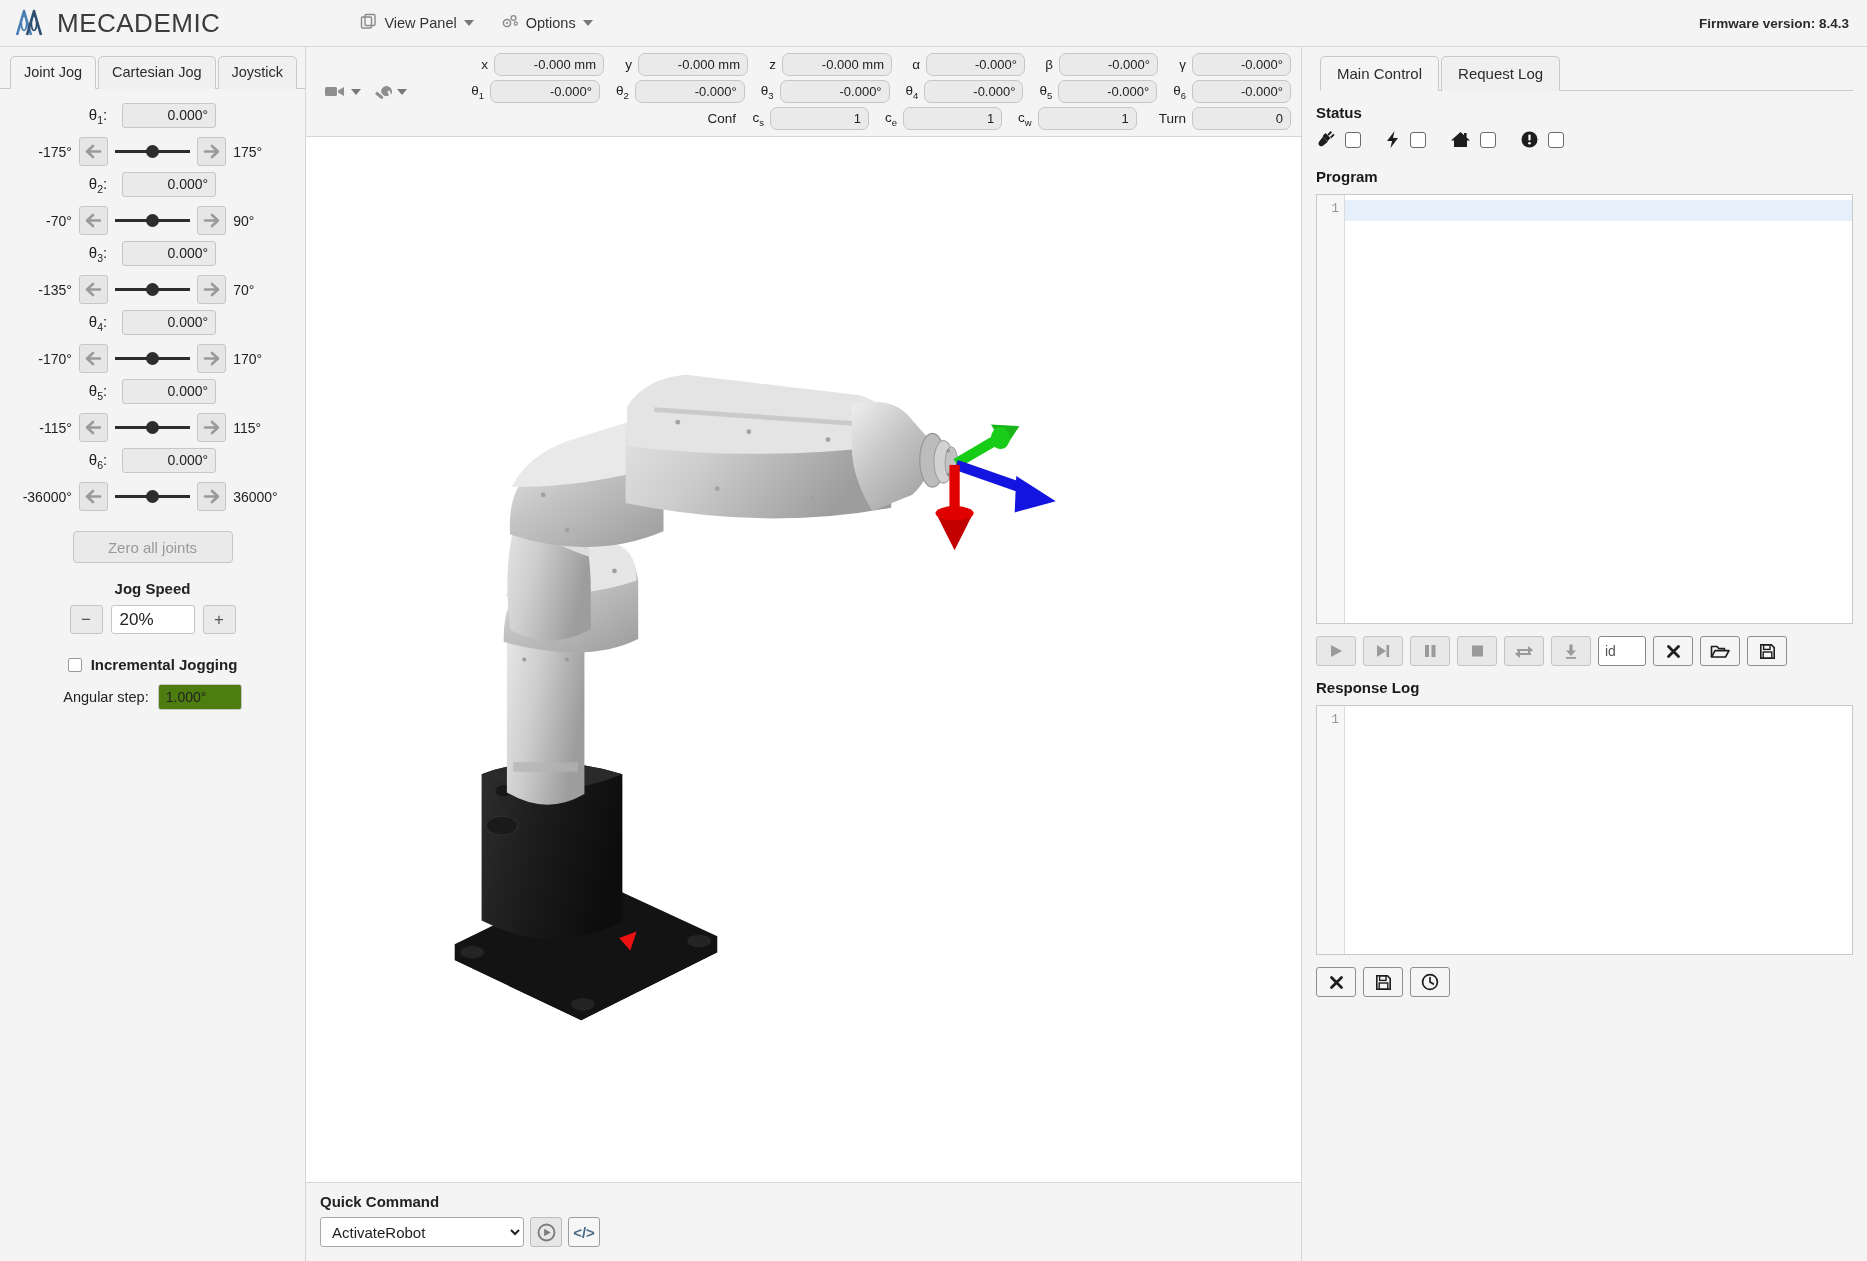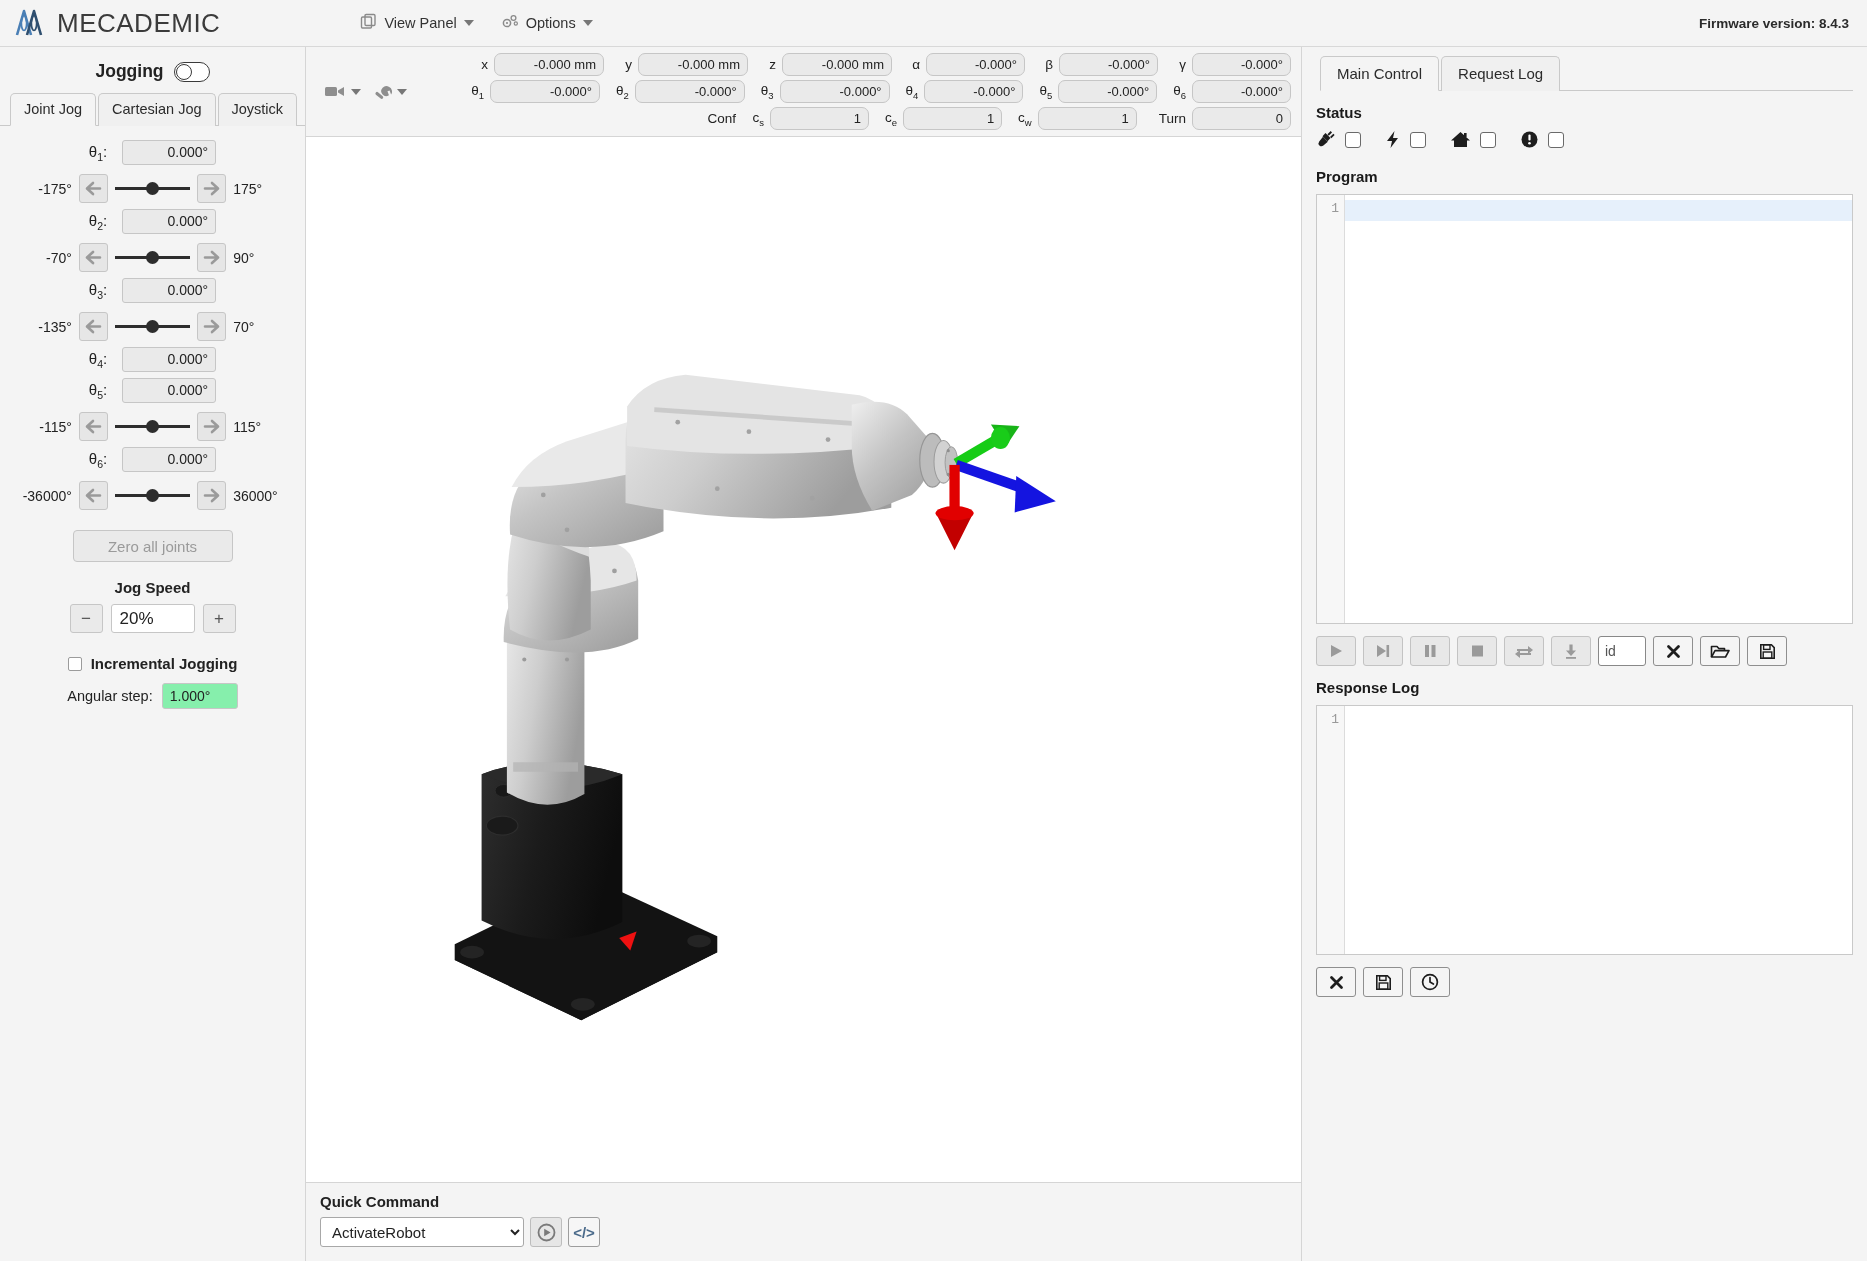--- a/index.html
+++ b/index.html
@@ -84,21 +84,21 @@
   .speed-row { display:flex; justify-content:center; align-items:center; gap:8px; margin-top:8px; }
   .sbtn { width:33px;height:29px;background:#eaeaea;border:1px solid #c6c6c6;border-radius:3px;
     font-size:17px;color:#555; display:flex;align-items:center;justify-content:center;cursor:pointer; }
   .sval { width:84px;height:29px;background:#fff;border:1px solid #c6c6c6;border-radius:3px;
     font-size:17px;line-height:27px;padding-left:8px;color:#222; }
   .inc-row { display:flex; justify-content:center; align-items:center; gap:9px; margin-top:22px; }
   .chk { width:14px;height:14px;border:1.4px solid #9b9b9b;background:#fff;border-radius:2px;cursor:pointer; }
   .inc-lbl { font-size:15px; font-weight:bold; color:#222; }
   .step-row { display:flex; justify-content:center; align-items:center; gap:9px; margin-top:11px; }
   .step-lbl { font-size:14.5px; color:#222; }
-  .step-val { width:76px;height:26px;background:#86efac;border:1px solid #c6c6c6;border-radius:3px;
+  .step-val { width:84px;height:26px;background:#4d7c0f;border:1px solid #c6c6c6;border-radius:3px;
     font-size:14px;line-height:24px;padding-left:7px;color:#222; }
 
   
   .center { flex:1; display:flex; flex-direction:column; background:#fff; }
   .viewtoolbar {
     background:#f4f4f4; border-bottom:1px solid #d5d5d5;
     padding: 6px 10px 6px 14px; display:flex; align-items:center; gap:16px;
   }
   .vt-icons { display:flex; align-items:center; gap:12px; padding: 0 8px 0 4px; }
   .vt-ic { display:flex; align-items:center; gap:5px; cursor:pointer; }
@@ -195,26 +195,20 @@
       <span class="caret"></span>
     </div>
   </div>
 
   <div class="firmware">Firmware version: 8.4.3</div>
 </div>
 
 <div class="app">
 
   <div class="sidebar">
-    <div class="jog-head">
-      <span class="ttl">Jogging</span>
-      <span class="toggle">
-          <span class="knob"></span>
-        </span>
-    </div>
 
     <div class="tabs">
       <div class="tab active">Joint Jog</div>
       <div class="tab">Cartesian Jog</div>
       <div class="tab">Joystick</div>
     </div>
 
     <div class="joints" id="joints-list">
         <div class="joint">
           <div class="joint-top">
@@ -285,20 +279,38 @@
                 <path d="M9 2 L15 7.5 L9 13 M14.4 7.5 L2 7.5" fill="none" stroke="#9a9a9a" stroke-width="2.6" stroke-linecap="round" stroke-linejoin="round"></path>
               </svg>
             </span>
             <span class="lim right">70°</span>
           </div>
         </div>
         <div class="joint">
           <div class="joint-top">
             <span class="jlabel">θ<sub>4</sub>:</span>
             <span class="jval">0.000°</span>
+          </div>
+          <div class="joint-bot">
+            <span class="lim left">-170°</span>
+            <span class="arrowbtn">
+              <svg width="17" height="15" viewBox="0 0 17 15">
+                <path d="M8 2 L2 7.5 L8 13 M2.6 7.5 L15 7.5" fill="none" stroke="#9a9a9a" stroke-width="2.6" stroke-linecap="round" stroke-linejoin="round"></path>
+              </svg>
+            </span>
+            <span class="slider">
+              <span class="track"></span>
+              <span class="thumb" style="left:calc(50% - 6.5px)"></span>
+            </span>
+            <span class="arrowbtn">
+              <svg width="17" height="15" viewBox="0 0 17 15">
+                <path d="M9 2 L15 7.5 L9 13 M14.4 7.5 L2 7.5" fill="none" stroke="#9a9a9a" stroke-width="2.6" stroke-linecap="round" stroke-linejoin="round"></path>
+              </svg>
+            </span>
+            <span class="lim right">170°</span>
           </div>
         </div>
         <div class="joint">
           <div class="joint-top">
             <span class="jlabel">θ<sub>5</sub>:</span>
             <span class="jval">0.000°</span>
           </div>
           <div class="joint-bot">
             <span class="lim left">-115°</span>
             <span class="arrowbtn">

